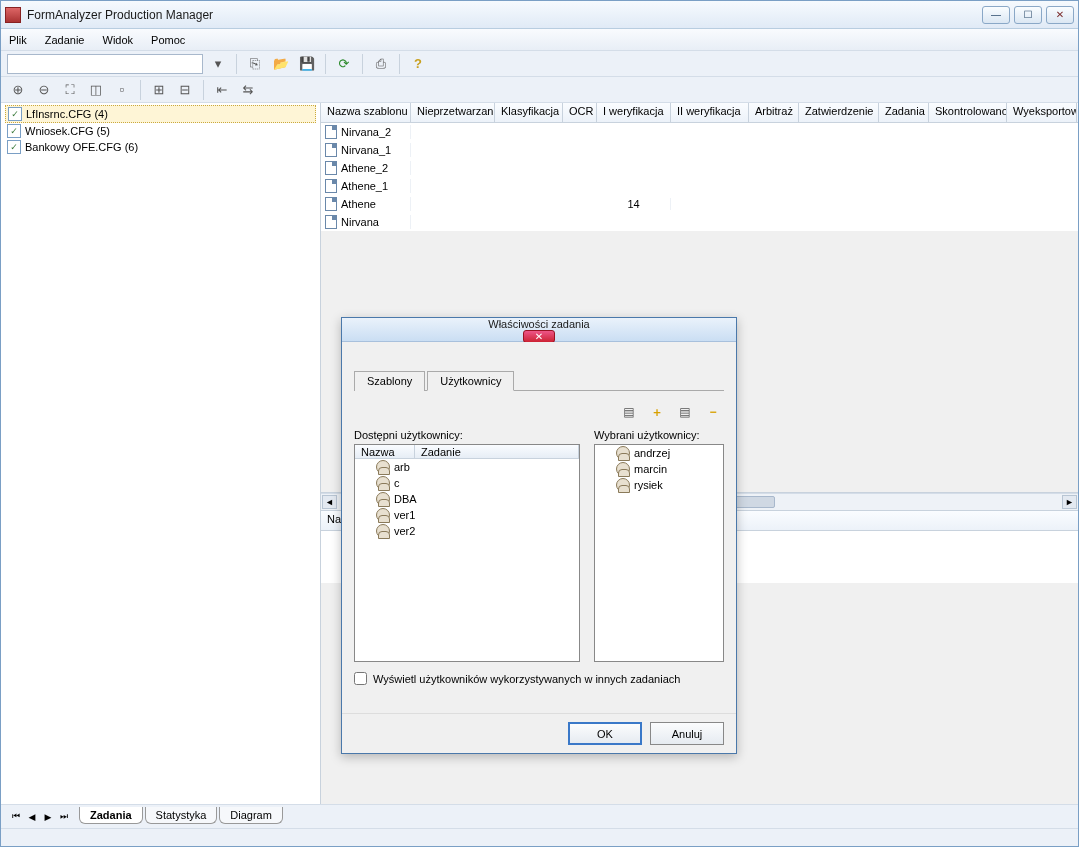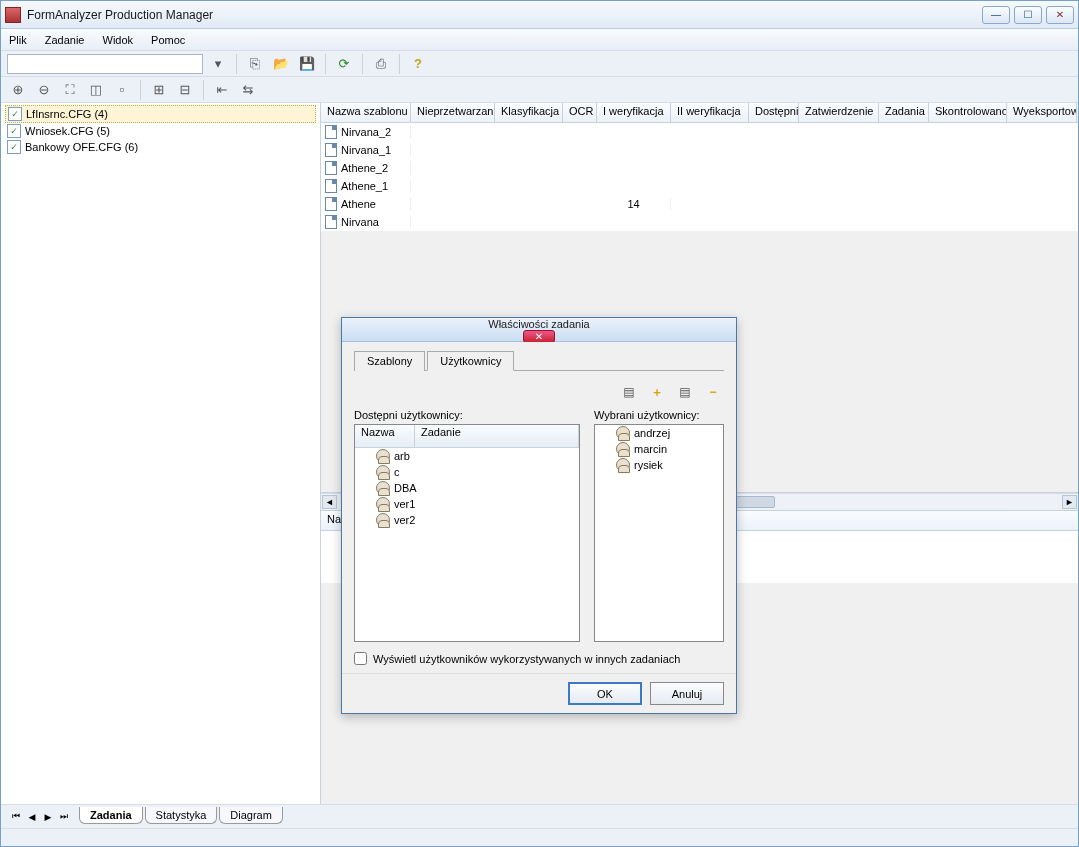--- a/index.html
+++ b/index.html
@@ -53,33 +53,33 @@
 .tabstrip { display:flex; margin-left:6px;}
 .btab { padding:2px 10px; border:1px solid #999; border-top:none; border-radius:0 0 6px 6px; margin-right:2px; background:#f6f8fb; cursor:pointer; position:relative; top:-1px;}
 .btab.active { background:#fff; font-weight:bold;}
 
 
 .modal { position:absolute; left:340px; top:214px; width:396px; border:1px solid #4a78aa; background:#f0f0f0; box-shadow:0 3px 10px rgba(0,0,0,.25); z-index:100; display:flex; flex-direction:column;}
 .modal-titlebar { height:24px; background:linear-gradient(#eaf2fb,#cadef3); display:flex; align-items:center; padding:0 6px; border-bottom:1px solid #a8c0dc;flex-direction:column;}
 .modal-titlebar .title { flex:1; font-size:11px; color:#1a1a1a;}
 .modal-close { width:32px; height:16px; background:linear-gradient(#e58,#c23); border:1px solid #912; border-radius:3px; color:#fff; display:flex; align-items:center; justify-content:center; font-size:10px; cursor:pointer;}
 
-.modal-body { padding:8px 12px; background:#f0f0f0;}
+.modal-body { padding:28px 12px; background:#f0f0f0;}
 .tabrow { display:flex; border-bottom:1px solid #aaa; margin-bottom:10px;}
 .dtab { padding:3px 12px; border:1px solid #aaa; border-bottom:none; background:#f0f0f0; margin-right:2px; cursor:pointer; position:relative; top:1px;}
 .dtab.active { background:#f0f0f0; border-bottom:1px solid #f0f0f0;}
 
 .dialog-tbar { display:flex; justify-content:flex-end; gap:6px; margin-bottom:6px;}
 .dialog-tbar .tbtn { border:1px solid transparent; font-size:12px;}
 
 .dualpane { display:flex; gap:14px;}
 .listbox-wrap { flex:1; display:flex; flex-direction:column;}
 .lbl { margin-bottom:3px;}
 .listbox { border:1px solid #888; background:#fff; height:218px; overflow:auto;}
-.listbox .lhead { display:flex; height:23px; background:linear-gradient(#fafcff,#e6edf5); border-bottom:1px solid #c8d2dd;}
+.listbox .lhead { display:flex; height:14px; background:linear-gradient(#fafcff,#e6edf5); border-bottom:1px solid #c8d2dd;}
 .listbox .lhead .lh { border-right:1px solid #c8d2dd; padding:1px 6px;}
 .li { display:flex; align-items:center; gap:4px; padding:1px 4px; cursor:default;margin-left:17px;}
 
 .chk-row { display:flex; align-items:center; gap:6px; margin-top:10px;}
 .chk-row input { width:13px; height:13px;}
 
 .dlg-btns { display:flex; justify-content:flex-end; gap:8px; padding:8px 12px; border-top:1px solid #ddd; background:#f0f0f0;}
 .dlg-btn { min-width:74px; height:23px; border:1px solid #888; background:linear-gradient(#fbfcfd,#e6ebf1); cursor:pointer; font-size:11px;}
 .dlg-btn.primary { border:2px solid #3a78c8;}
 
@@ -155,21 +155,21 @@
 
     <div class="rightpane">
       <div class="grid1">
         <div class="gridhead" id="gridhead">
             <div class="gh" style="width: 90px;">Nazwa szablonu</div>
             <div class="gh" style="width: 84px;">Nieprzetwarzane</div>
             <div class="gh" style="width: 68px;">Klasyfikacja</div>
             <div class="gh" style="width: 34px;">OCR</div>
             <div class="gh" style="width: 74px;">I weryfikacja</div>
             <div class="gh" style="width: 78px;">II weryfikacja</div>
-            <div class="gh" style="width: 50px;">Dostępni</div>
+            <div class="gh" style="width: 50px;">Arbitraż</div>
             <div class="gh" style="width: 80px;">Zatwierdzenie</div>
             <div class="gh" style="width: 50px;">Zadania</div>
             <div class="gh" style="width: 78px;">Skontrolowano</div>
             <div class="gh" style="width: 70px;">Wyeksportow</div>
           </div>
         <div class="gridbody" id="gridbody">
             <div class="grow">
               <div class="gc" style="width: 90px;">
                 <span class="doc-ico"></span>
                 <span>Nirvana_2</span>

